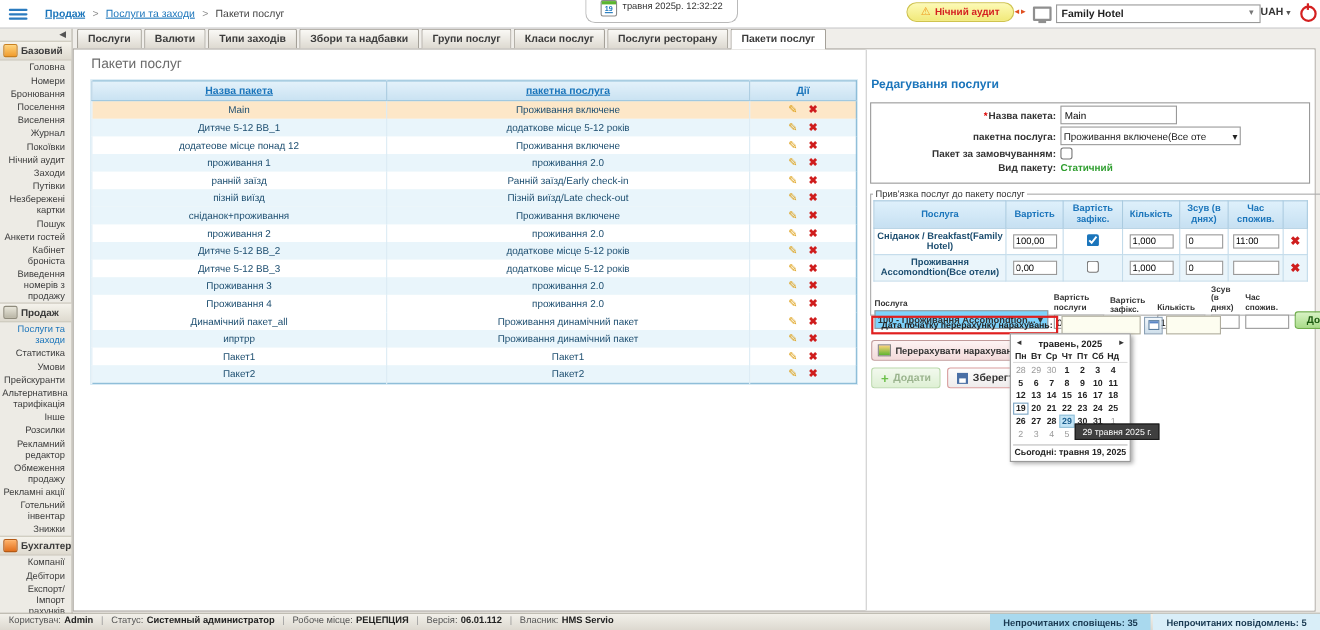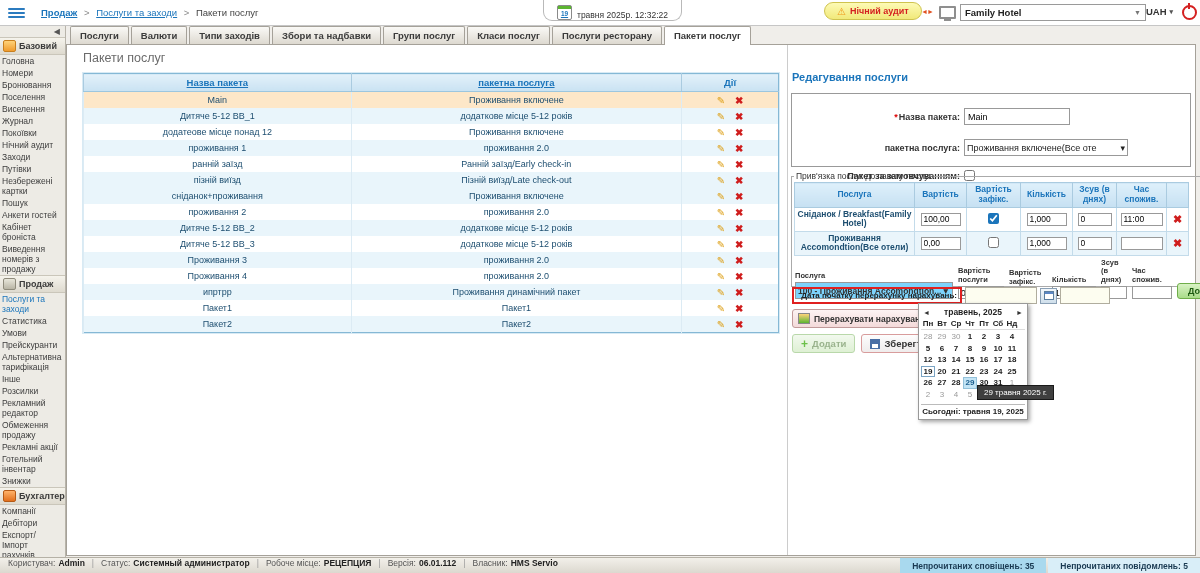--- a/index.html
+++ b/index.html
@@ -8,22 +8,22 @@
   
   .topbar{position:absolute;left:0;top:0;width:1200px;height:25px;background:#fff;
           border-bottom:1px solid #c6c6c6;display:flex;align-items:center;z-index:10;}
   .hamburger{margin-left:8px;cursor:pointer;}
   .hamburger i{display:block;width:17px;height:2px;background:#2b7bbf;margin:2px 0;border-radius:1px;}
   .breadcrumb{margin-left:16px;font-size:9.5px;white-space:nowrap;}
   .bc-link{color:#1b75bb;text-decoration:underline;cursor:pointer;}
   .bold{font-weight:bold;}
   .bc-sep{color:#888;margin:0 4px;}
   .bc-cur{color:#444;}
-  .date-chip{position:absolute;left:543px;top:0;height:20px;border:1px solid #b9b9b9;border-top:none;
-             border-radius:0 0 9px 9px;padding:0 13px;display:flex;align-items:flex-end;gap:5px;
+  .date-chip{position:absolute;left:532px;top:0;height:20px;border:1px solid #b9b9b9;border-top:none;
+             border-radius:0 0 9px 9px;padding:0 13px;display:flex;align-items:flex-start;gap:5px;
              background:#fff;font-size:8.5px;color:#333;}
   .cal-ico{width:13px;height:13px;background:#fff;border:1px solid #8a8a8a;border-radius:2px;
            position:relative;display:inline-block;}
   .cal-ico::before{content:"";position:absolute;left:0;top:0;right:0;height:3px;background:#5cb531;}
   .cal-ico-day{position:absolute;left:0;right:0;top:4px;text-align:center;font-size:6.5px;
                color:#1b75bb;text-decoration:underline;font-weight:bold;}
   .night-audit{position:absolute;left:824px;top:2px;height:16px;padding:0 12px;border-radius:9px;
                background:linear-gradient(#fdfab5,#f1e97a);border:1px solid #cfc34f;display:flex;
                align-items:center;gap:4px;font-size:9px;font-weight:bold;color:#d42020;cursor:pointer;}
   .warn{color:#f09c20;font-size:10px;font-weight:normal;}
@@ -44,21 +44,21 @@
   .sidebar{position:absolute;left:0;top:25px;width:65px;bottom:15px;background:#edebe5;
            border-right:1px solid #b8b4aa;overflow:hidden;}
   .collapse{text-align:right;padding:2px 5px 1px;font-size:8px;color:#555;cursor:pointer;}
   .sb-head{display:flex;align-items:center;padding:2px 3px;background:linear-gradient(#f5f3ec,#dedacf);
            border-top:1px solid #cac6ba;border-bottom:1px solid #cac6ba;font-weight:bold;
            font-size:9px;color:#3a3a3a;cursor:pointer;white-space:nowrap;}
   .sb-ico{width:11px;height:10px;display:inline-block;border-radius:2px;margin-right:3px;flex:none;}
   .s0{background:linear-gradient(#ffd37a,#f09c2e);border:1px solid #c87f1e;}
   .s1{background:linear-gradient(#e8e6da,#b9b5a5);border:1px solid #8f8b7c;}
   .s2{background:linear-gradient(#ffb36a,#e2701d);border:1px solid #b55a15;}
-  .sb-item{font-size:8.5px;color:#3d3d3d;text-align:left;padding:1px 6px 1px 2px;line-height:10px;cursor:pointer;}
+  .sb-item{font-size:8.5px;color:#3d3d3d;text-align:right;padding:1px 6px 1px 2px;line-height:10px;cursor:pointer;}
   .sb-item.on{color:#1b75bb;}
   
   .main{position:absolute;left:66px;top:25px;right:0;bottom:15px;}
   .tabs{height:19px;display:flex;align-items:flex-end;padding-left:4px;position:relative;z-index:3;}
   .tab{padding:3px 9px;font-weight:bold;font-size:9.5px;color:#3b3b3b;cursor:pointer;
        background:linear-gradient(#faf9f6,#ddd9d0);border:1px solid #a5a199;border-bottom:none;
        border-radius:2px 2px 0 0;margin-right:2px;white-space:nowrap;}
   .tab.on{background:#fff;padding-bottom:4px;margin-bottom:-1px;}
   .panel{position:absolute;left:0;top:19px;right:4px;bottom:2px;background:#fff;border:1px solid #a5a199;z-index:1;}
   .pkg-title{position:absolute;left:16px;top:6px;font-size:12.5px;color:#6b6b6b;}
@@ -70,21 +70,21 @@
   .pkg-table td{font-size:9px;color:#1d4e70;text-align:center;padding:2px;border-left:1px solid #dcebf4;height:12px;}
   .pkg-table tr.alt{background:#e9f5fb;}
   .pkg-table tr.sel{background:#fde7c8;}
   .acts span{margin:0 5px;cursor:pointer;}
   .edit{color:#dd9f15;font-size:10px;}
   .del{color:#cf1d1d;font-weight:bold;font-size:10px;}
   
   .rightpanel{position:absolute;left:720px;top:0;bottom:0;right:0;border-left:1px solid #ccc;background:#fff;}
   .rp-title{position:absolute;left:4px;top:26px;font-size:11px;font-weight:bold;color:#1b75bb;}
   .ed-box{position:absolute;left:3px;top:48px;width:398px;height:72px;border:1px solid #999;}
-  .ed-row{display:flex;align-items:center;margin:14px 0 2px;}
+  .ed-row{display:flex;align-items:center;margin:2px 0 2px;}
   .ed-label{width:168px;text-align:right;font-weight:bold;font-size:9px;color:#333;padding-right:4px;flex:none;}
   .req{color:#d00;margin-right:1px;}
   .ed-input{width:98px;height:13px;font-size:9px;border:1px solid #999;padding:1px 3px;font-family:inherit;}
   .ed-select{width:158px;height:15px;border:1px solid #999;display:flex;align-items:center;
              justify-content:space-between;font-size:9px;color:#222;padding:0 2px;background:#fff;
              overflow:hidden;white-space:nowrap;cursor:pointer;}
   .kind{color:#2f9e2f;font-weight:bold;font-size:9px;}
   .chk{width:11px;height:11px;accent-color:#1b75bb;margin:0;}
   .bind-fs{position:absolute;left:3px;top:126px;width:396px;height:113px;border:1px solid #aaa;
            padding:1px 2px 0;margin:0;}
@@ -329,20 +329,25 @@
             <tr class="alt">
               <td>Проживання 3</td>
               <td>проживання 2.0</td>
               <td class="acts"><span class="edit">✎</span><span class="del">✖</span></td>
             </tr>
             <tr class="">
               <td>Проживання 4</td>
               <td>проживання 2.0</td>
               <td class="acts"><span class="edit">✎</span><span class="del">✖</span></td>
             </tr>
+            <tr class="">
+              <td>Динамічний пакет_all</td>
+              <td>Проживання динамічний пакет</td>
+              <td class="acts"><span class="edit">✎</span><span class="del">✖</span></td>
+            </tr>
             <tr class="alt">
               <td>ипртрр</td>
               <td>Проживання динамічний пакет</td>
               <td class="acts"><span class="edit">✎</span><span class="del">✖</span></td>
             </tr>
             <tr class="">
               <td>Пакет1</td>
               <td>Пакет1</td>
               <td class="acts"><span class="edit">✎</span><span class="del">✖</span></td>
             </tr>

